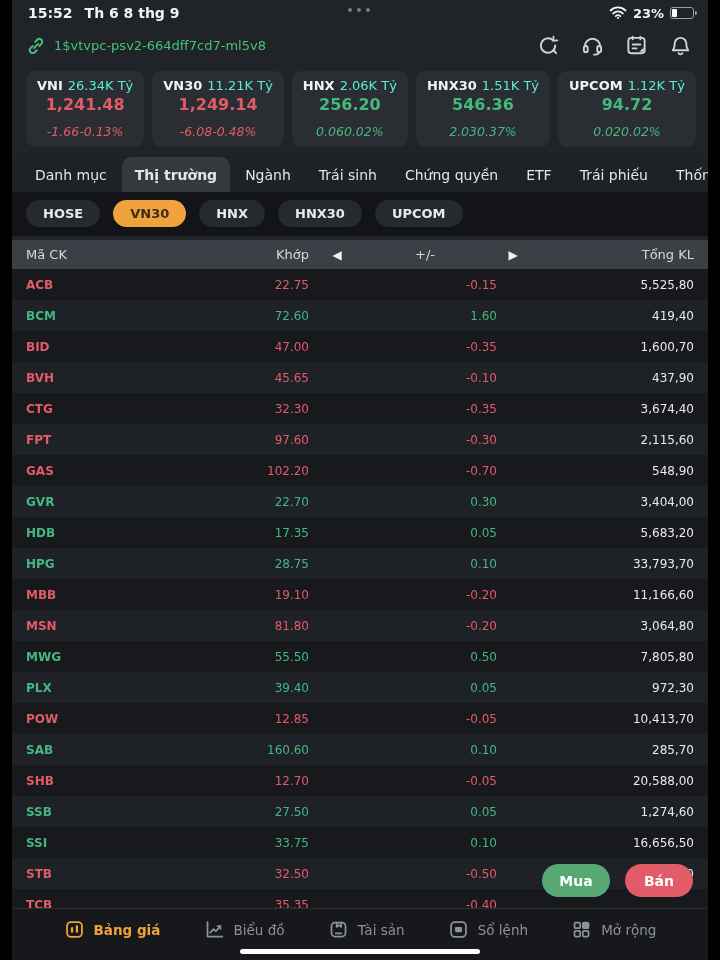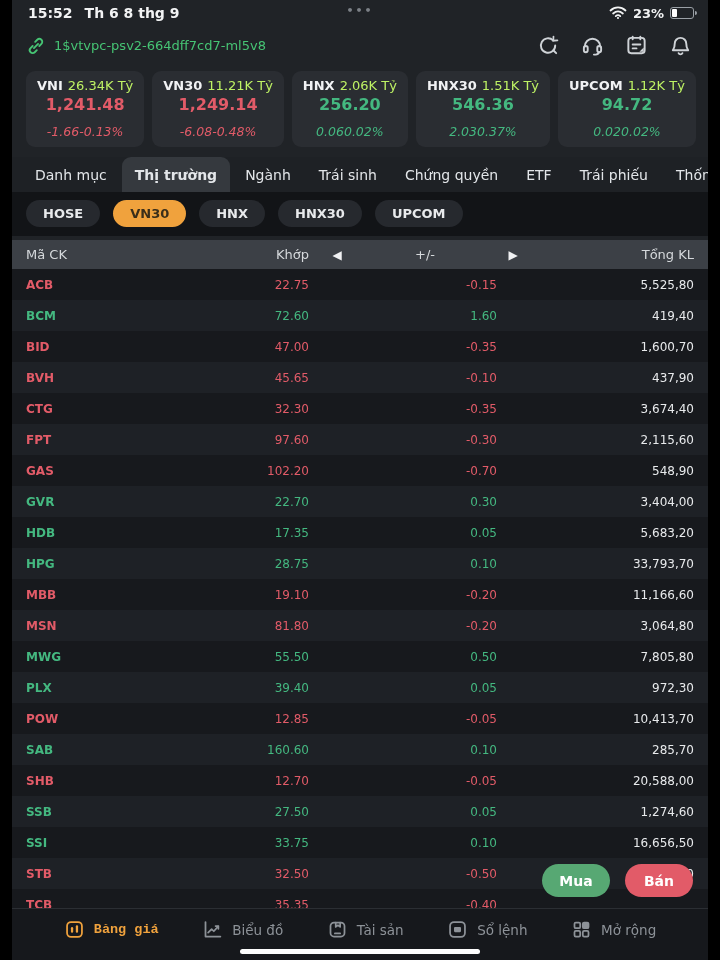--- a/index.html
+++ b/index.html
@@ -28,21 +28,21 @@
     font-size:13px; font-weight:500; cursor:pointer; }
   .header-actions{ margin-left:auto; display:flex; gap:21px; }
   .hbtn{ width:23px; height:23px; color:#cfd3d7; cursor:pointer; }
   .hbtn svg{ width:100%; height:100%; }
 
   
   .index-cards{ display:flex; gap:8px; padding:6px 14px 10px; }
   .card{ background:#2a2d32; border-radius:9px; padding:7px 11px 8px; text-align:center; }
   .card-top{ display:flex; gap:5px; justify-content:flex-start; font-size:13px; white-space:nowrap; }
   .idx-name{ font-weight:bold; color:#f1f2f4; }
-  .idx-turnover{ color:#bef264; }
+  .idx-turnover{ color:#5eead4; }
   .idx-value{ font-size:16px; font-weight:bold; margin-top:2px; }
   .idx-change{ font-size:12.5px; margin-top:10px; display:flex; justify-content:center;font-style:italic; }
   .up{ color:var(--up); } .down{ color:var(--down); }
 
   
   .tabs{ display:flex; align-items:stretch; height:35px; padding:0 10px; gap:2px;
     background:#1e2125; }
   .tab{ display:flex; align-items:center; padding:0 13px; font-size:14px; font-weight:500;
     color:#e3e6e9; cursor:pointer; white-space:nowrap; }
   .tab.active{ background:#35393e; border-radius:9px 9px 0 0; font-weight:bold; }
@@ -75,21 +75,21 @@
   .tbtn.buy{ background:#57a873; }
   .tbtn.sell{ background:#e25b68; }
 
   
   .bottom-nav{ position:absolute; left:0; right:0; bottom:0; height:52px;
     background:#16181c; border-top:1px solid #2b2e33; display:flex;
     justify-content:space-around; align-items:center; padding:0 30px 10px; }
   .nav-item{ display:flex; align-items:center; gap:9px; color:#8d9298; font-size:13.5px;
     cursor:pointer; }
   .nav-item svg{ width:21px; height:21px; }
-  .nav-item.active{ color:var(--accent); font-weight:bold;font-family:Liberation Mono, monospace; }
+  .nav-item.active{ color:var(--accent); font-weight:bold; }
   .home-indicator{ position:absolute; left:50%; transform:translateX(-50%); bottom:6px;
     width:240px; height:5px; border-radius:3px; background:#fdfdfd; z-index:5; }
 </style>
 </head>
 <body>
 
 <div class="screen">
 
   <div class="status-bar">
     <div class="sb-left">

